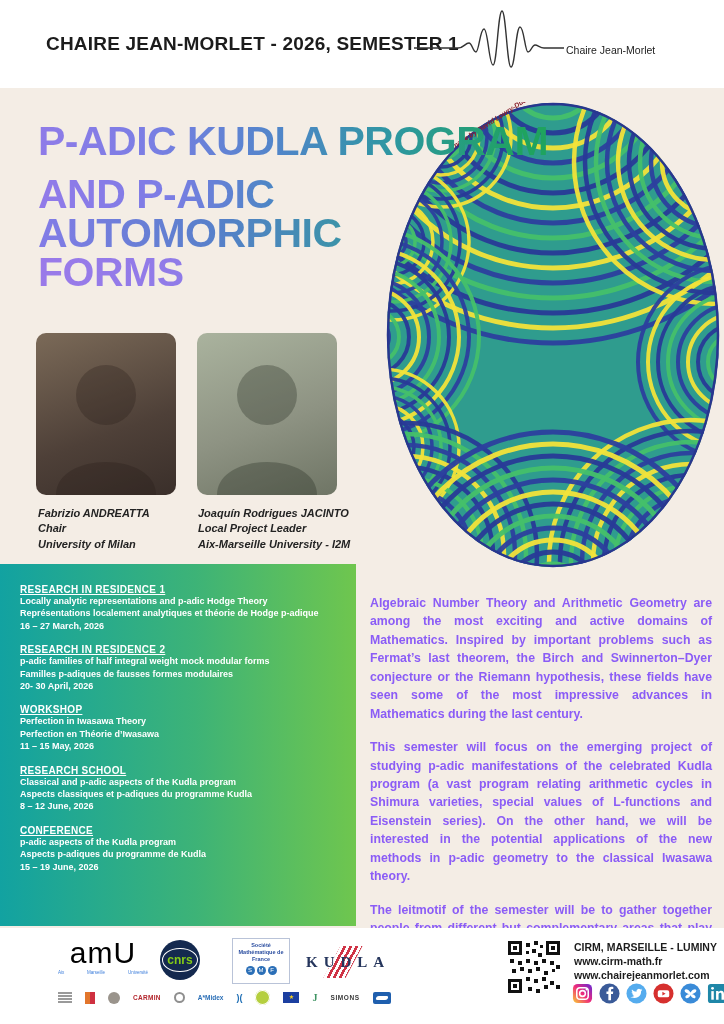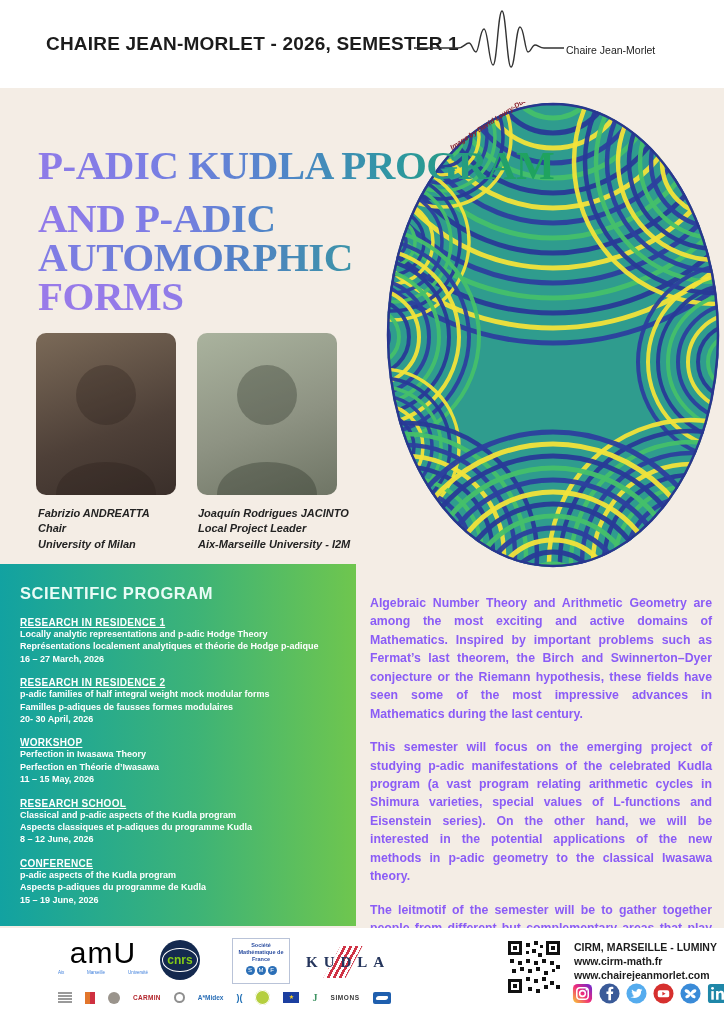--- a/index.html
+++ b/index.html
@@ -11,21 +11,21 @@
   }
   
   .header{position:absolute;top:0;left:0;width:724px;height:88px;background:#ffffff;}
   .header-title{
     position:absolute;left:46px;top:33px;font-size:19px;font-weight:800;
     color:#1c1c1c;letter-spacing:.2px;white-space:nowrap;
   }
   .wavelet{position:absolute;left:414px;top:6px;width:150px;height:78px;}
   .brand-label{position:absolute;left:566px;top:44px;font-size:10.5px;color:#222;white-space:nowrap;}
   
-  .hero-title{position:absolute;left:38px;top:146px;width:480px;z-index:3;line-height:.95;font-family:Liberation Serif, serif;}
+  .hero-title{position:absolute;left:38px;top:122px;width:480px;z-index:3;line-height:.95;}
   .tl{
     display:block;font-size:41px;font-weight:800;letter-spacing:-.5px;
     -webkit-background-clip:text;background-clip:text;color:transparent;
     width:max-content;
   }
   .tl1{background-image:linear-gradient(90deg,#8f7be8 0%,#7a7ee4 22%,#4f86c8 48%,#2d97a0 70%,#1fa35f 95%);}
   .tl2{background-image:linear-gradient(90deg,#927ae9 0%,#7c7de5 55%,#4b86c4 100%);margin-top:14px;}
   .tl3{background-image:linear-gradient(90deg,#837ce7 0%,#5580c9 60%,#3b93a8 100%);}
   .tl4{background-image:linear-gradient(90deg,#9a7ae9 0%,#8f7be8 100%);}
   
@@ -274,21 +274,20 @@
     <div>Chair</div>
     <div>University of Milan</div>
   </div>
   <div class="caption caption-2">
     <div>Joaquín Rodrigues JACINTO</div>
     <div>Local Project Leader</div>
     <div>Aix-Marseille University - I2M</div>
   </div>
 
   <div class="program">
-    <h2 class="program-title">SCIENTIFIC PROGRAM</h2>
 
     <div class="prog-item">
       <div class="prog-type">RESEARCH IN RESIDENCE 1</div>
       <div class="prog-line">Locally analytic representations and p-adic Hodge Theory</div>
       <div class="prog-line">Représentations localement analytiques et théorie de Hodge p-adique</div>
       <div class="prog-line">16 – 27 March, 2026</div>
     </div>
 
     <div class="prog-item">
       <div class="prog-type">RESEARCH IN RESIDENCE 2</div>

